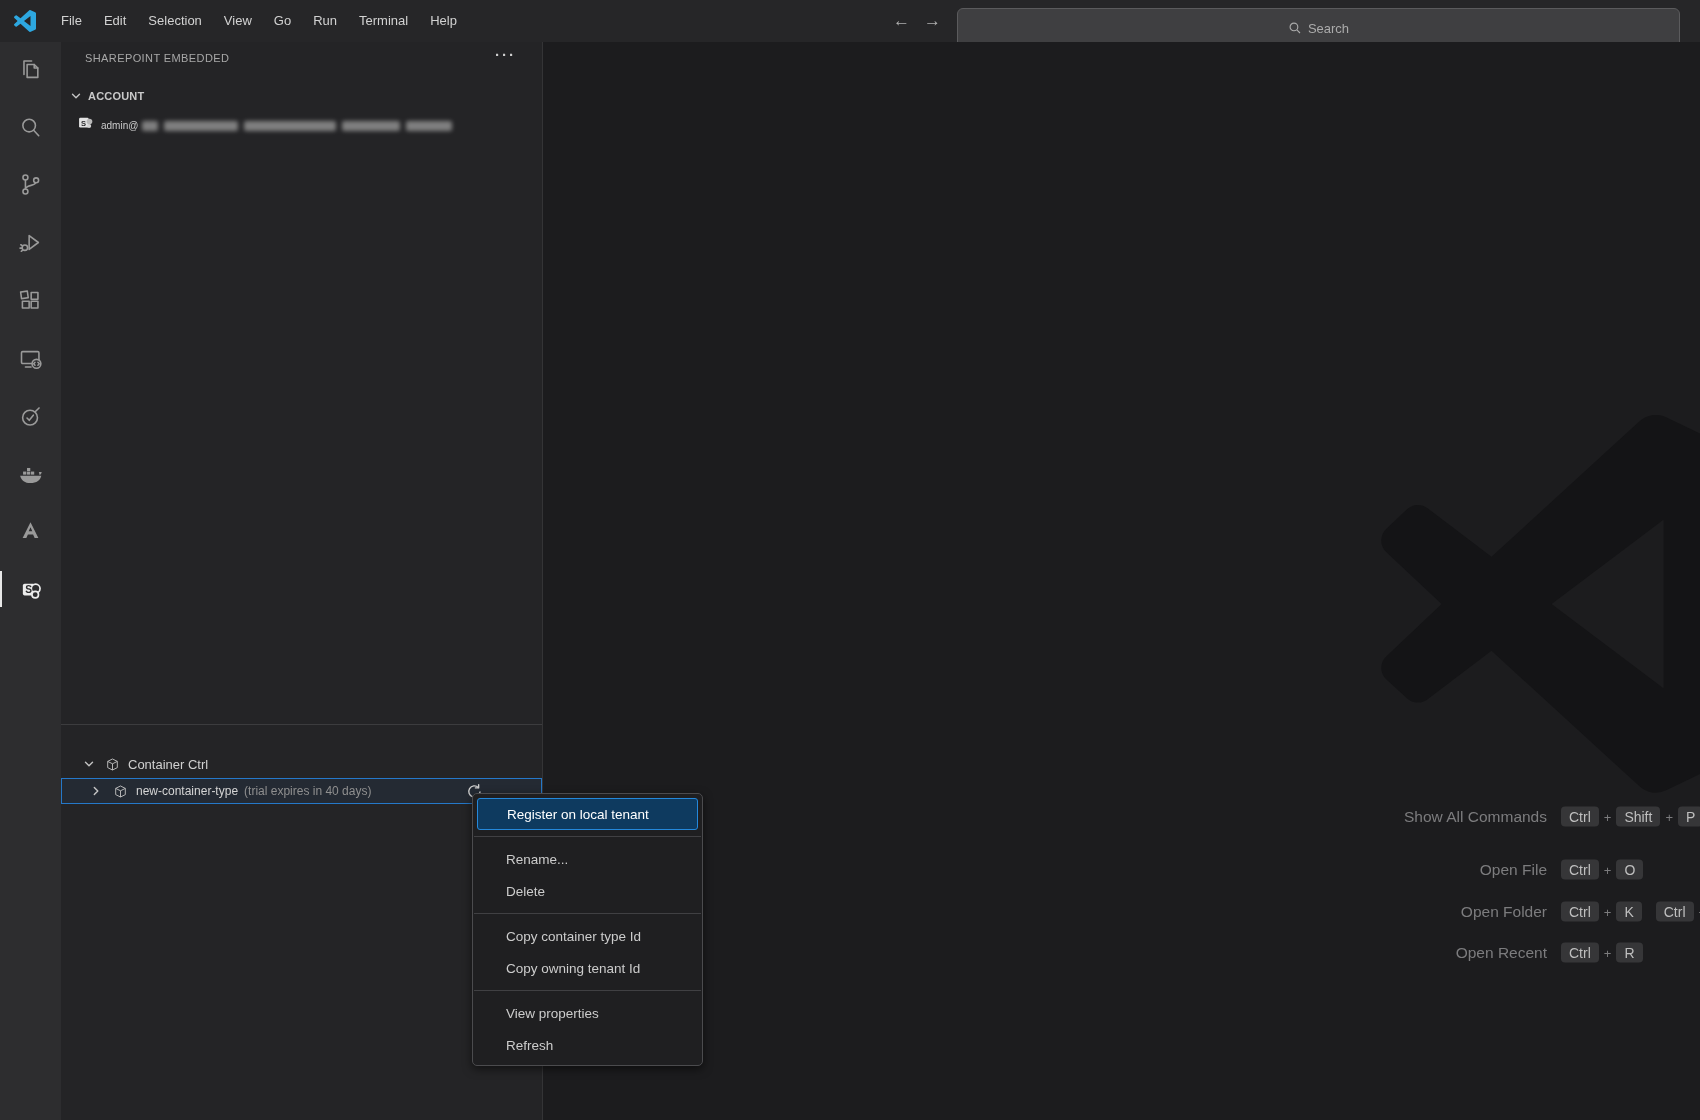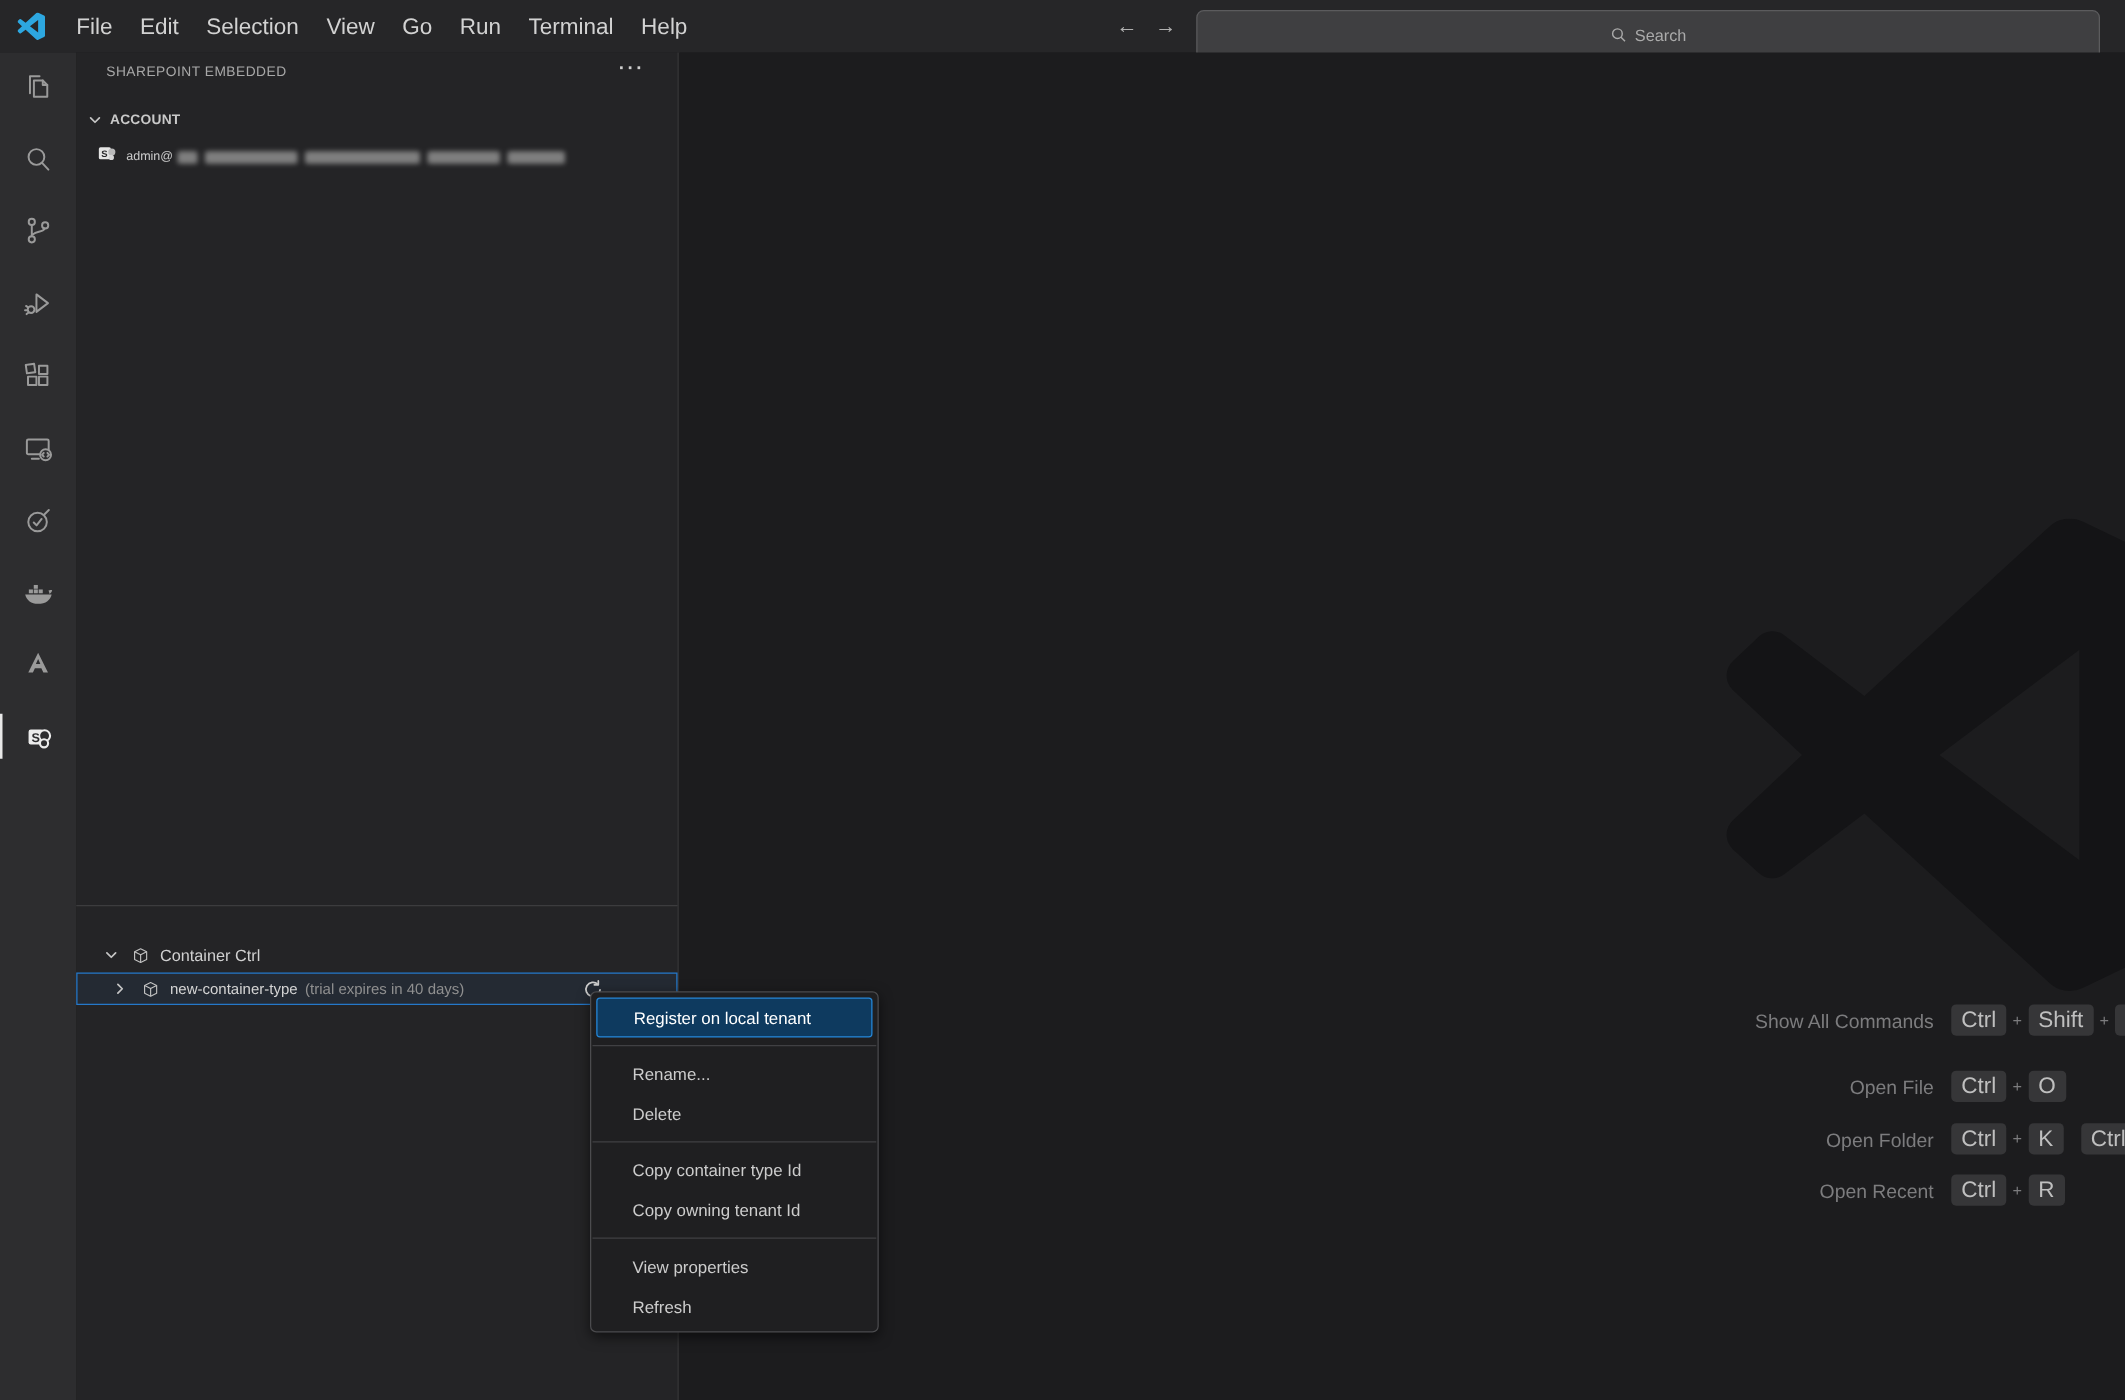--- a/index.html
+++ b/index.html
@@ -3,21 +3,21 @@
 <meta charset="utf-8">
 <style>
   * { margin:0; padding:0; box-sizing:border-box; }
   html,body { width:1700px; height:1120px; overflow:hidden; background:#1c1c1e;
               font-family:"Liberation Sans", sans-serif; -webkit-font-smoothing:antialiased; }
 
   
   #titlebar { position:absolute; left:0; top:0; width:1700px; height:42px; background:#262628; }
   #tb-logo { position:absolute; left:14px; top:10px; width:22px; height:22px; }
   #menubar { position:absolute; left:50px; top:0; height:42px; display:flex; align-items:center; }
-  .menu-item { padding:0 11px; font-size:18px; color:#d2d2d2; line-height:42px; cursor:default; }
+  .menu-item { padding:0 11px; font-size:13px; color:#d2d2d2; line-height:42px; cursor:default; }
   #nav-arrows { position:absolute; left:893px; top:0; height:42px; display:flex; align-items:center; gap:14px; }
   .nav-arrow { font-size:17px; color:#b0b0b0; }
   #search-box { position:absolute; left:957px; top:8px; width:723px; height:40px;
                 background:#3f3f41; border:1px solid #5b5b5d; border-radius:6px;
                 display:flex; align-items:center; justify-content:center; gap:6px; }
   #search-box .ph { font-size:13px; color:#ababab; }
 
   
   #activitybar { position:absolute; left:0; top:42px; width:61px; height:1078px; background:#2d2d2f; }
   .ab-item { position:absolute; left:0; width:61px; height:48px; display:flex; align-items:center; justify-content:center; }
@@ -58,21 +58,21 @@
 
   
   #editor { position:absolute; left:544px; top:42px; width:1156px; height:1078px; background:#1c1c1e; }
   #watermark { position:absolute; left:1380px; top:415px; width:378px; height:378px; }
   #watermark svg { display:block; }
 
   
   .sc-row { position:absolute; display:flex; align-items:flex-end; transform:translateY(-50%); left:1384px; }
   .sc-label { width:163px; text-align:right; font-size:15.5px; color:#7c7c7e; line-height:21px; margin-right:14px; }
   .sc-keys { display:flex; align-items:center; white-space:nowrap; }
-  .key { background:#363638; border-radius:4px; padding:2px 8px; font-size:18px; color:#bfbfbf; }
+  .key { background:#363638; border-radius:4px; padding:2px 8px; font-size:14px; color:#bfbfbf; }
   .plus { margin:0 5px; font-size:13px; color:#7c7c7e; }
   .chord-gap { width:14px; }
 
   
   #context-menu { position:absolute; left:472px; top:793px; width:231px; background:#1f1f21;
                   border:1px solid #4b4b4e; border-radius:5px; padding:4px 0;
                   box-shadow:0 3px 10px rgba(0,0,0,.55); z-index:10; }
   .ctx-item { height:32px; margin:0 4px; display:flex; align-items:center; padding-left:29px;
               font-size:13.5px; color:#cccccc; border-radius:3px; }
   .ctx-item.highlighted { background:#0e3a5f; border:1px solid #2488db; color:#ffffff; }

